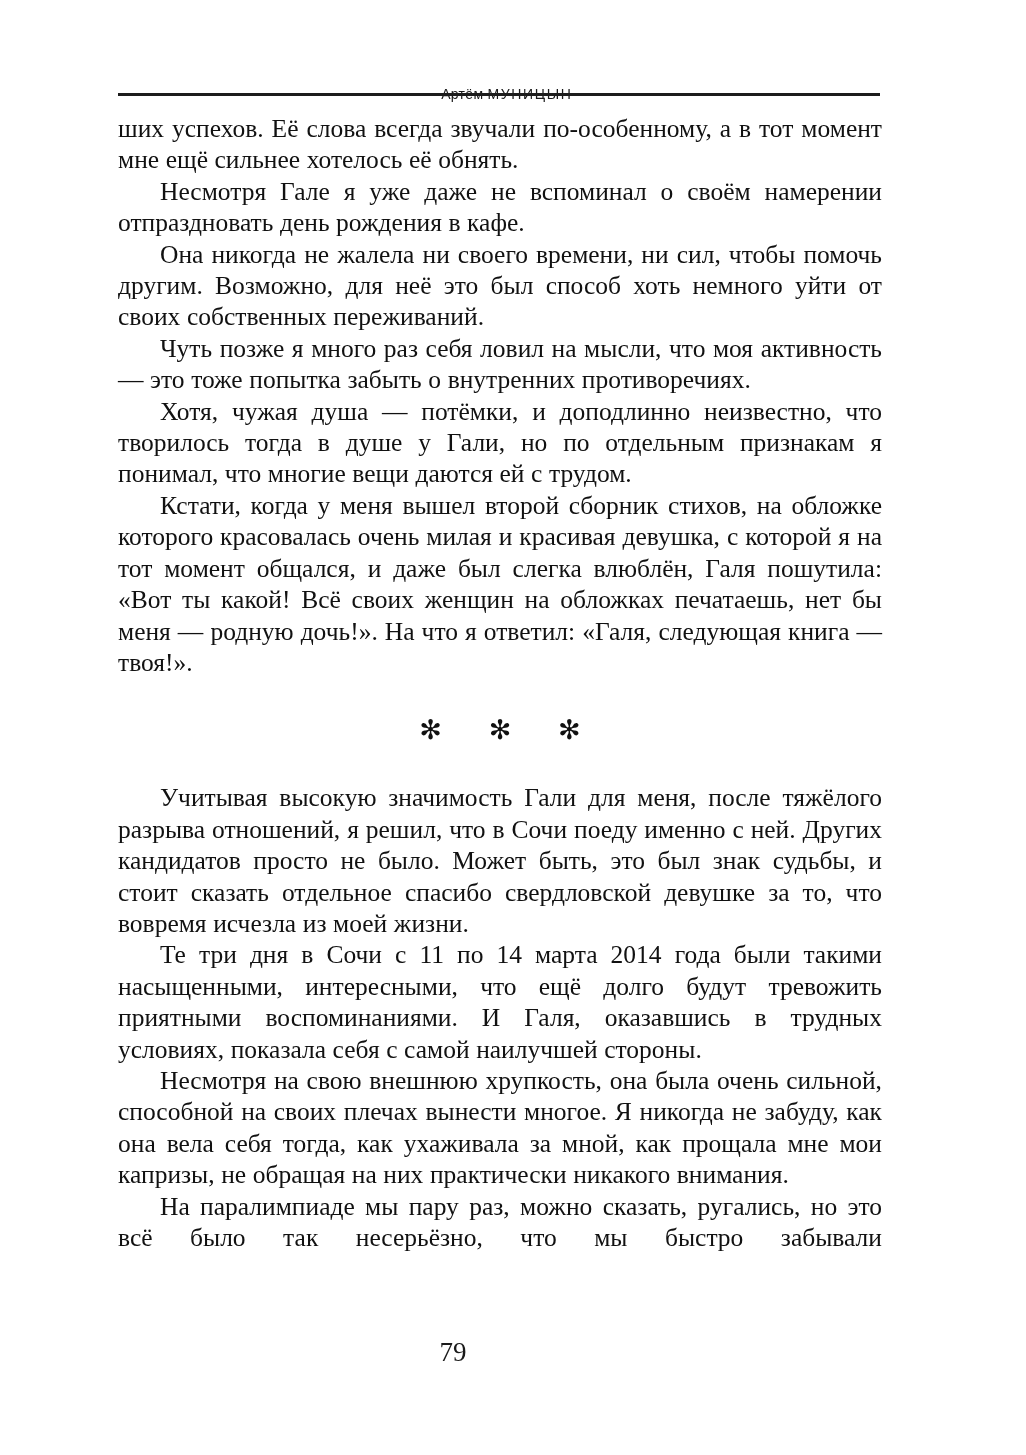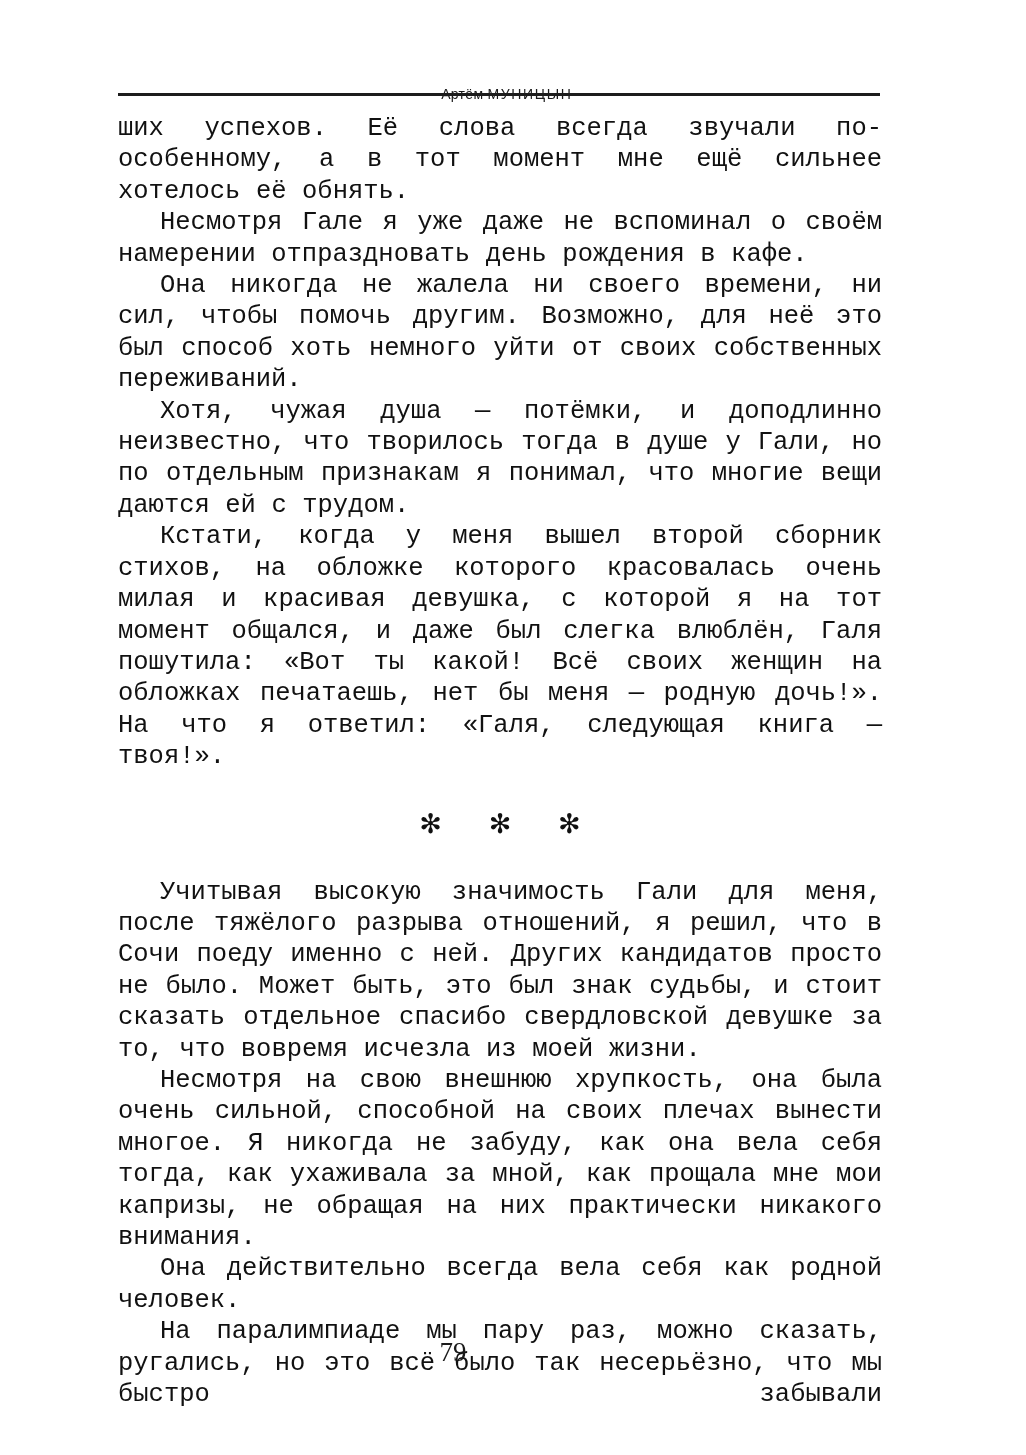--- a/index.html
+++ b/index.html
@@ -56,21 +56,20 @@
 
   p.para {
     margin: 0;
     font-size: 25.5px;
     line-height: 31.4px;
     text-align: justify;
     text-indent: 42px;
     -webkit-hyphens: none;
     hyphens: none;
     word-spacing: 0.2px;
-    font-family: Liberation Mono, monospace;
   }
   p.para.no-indent {
     text-indent: 0;
   }
   p.para.last-full {
     text-align-last: justify;
   }
 
   
   .section-break {
@@ -110,29 +109,30 @@
     <span class="author-first">Артём </span><span class="author-last">МУНИЦЫН</span>
   </div>
 
   <div class="head-rule"></div>
 
   <div class="column">
 
     <p class="para no-indent">ших успехов. Её слова всегда звучали по-особенному, а в тот момент мне ещё сильнее хотелось её обнять.</p>
     <p class="para">Несмотря Гале я уже даже не вспоминал о своём намерении отпраздновать день рождения в кафе.</p>
     <p class="para">Она никогда не жалела ни своего времени, ни сил, чтобы помочь другим. Возможно, для неё это был способ хоть немного уйти от своих собственных переживаний.</p>
+    <p class="para">Чуть позже я много раз себя ловил на мысли, что моя активность — это тоже попытка забыть о внутренних противоречиях.</p>
     <p class="para">Хотя, чужая душа — потёмки, и доподлинно неизвестно, что творилось тогда в душе у Гали, но по отдельным признакам я понимал, что многие вещи даются ей с трудом.</p>
     <p class="para last-full">Кстати, когда у меня вышел второй сборник стихов, на обложке которого красовалась очень милая и красивая девушка, с которой я на тот момент общался, и даже был слегка влюблён, Галя пошутила: «Вот ты какой! Всё своих женщин на обложках печатаешь, нет бы меня —  родную дочь!». На что я ответил: «Галя, следующая книга — твоя!».</p>
 
     <div class="section-break">
       <span class="stars">✻  ✻  ✻</span>
     </div>
 
     <p class="para">Учитывая высокую значимость Гали для меня, после тяжёлого разрыва отношений, я решил, что в Сочи поеду именно с ней. Других кандидатов просто не было. Может быть, это был знак судьбы, и стоит сказать отдельное спасибо свердловской девушке за то, что вовремя исчезла из моей жизни.</p>
+    <p class="para">Те три дня в Сочи с 11 по 14 марта 2014 года были такими насыщенными, интересными, что ещё долго будут тревожить приятными воспоминаниями. И Галя, оказавшись в трудных условиях, показала себя с самой наилучшей стороны.</p>
     <p class="para">Несмотря на свою внешнюю хрупкость, она была очень сильной, способной на своих плечах вынести многое. Я никогда не забуду, как она вела себя тогда, как ухаживала за мной, как прощала мне мои капризы, не обращая на них практически никакого внимания.</p>
-    <p class="para">Она действительно всегда вела себя как родной человек.</p>
     <p class="para last-full">На паралимпиаде мы пару раз, можно сказать, ругались, но это всё было так несерьёзно, что мы быстро забывали</p>
 
   </div>
 
   <div class="folio">79</div>
 
 </div>
 
 </body></html>

